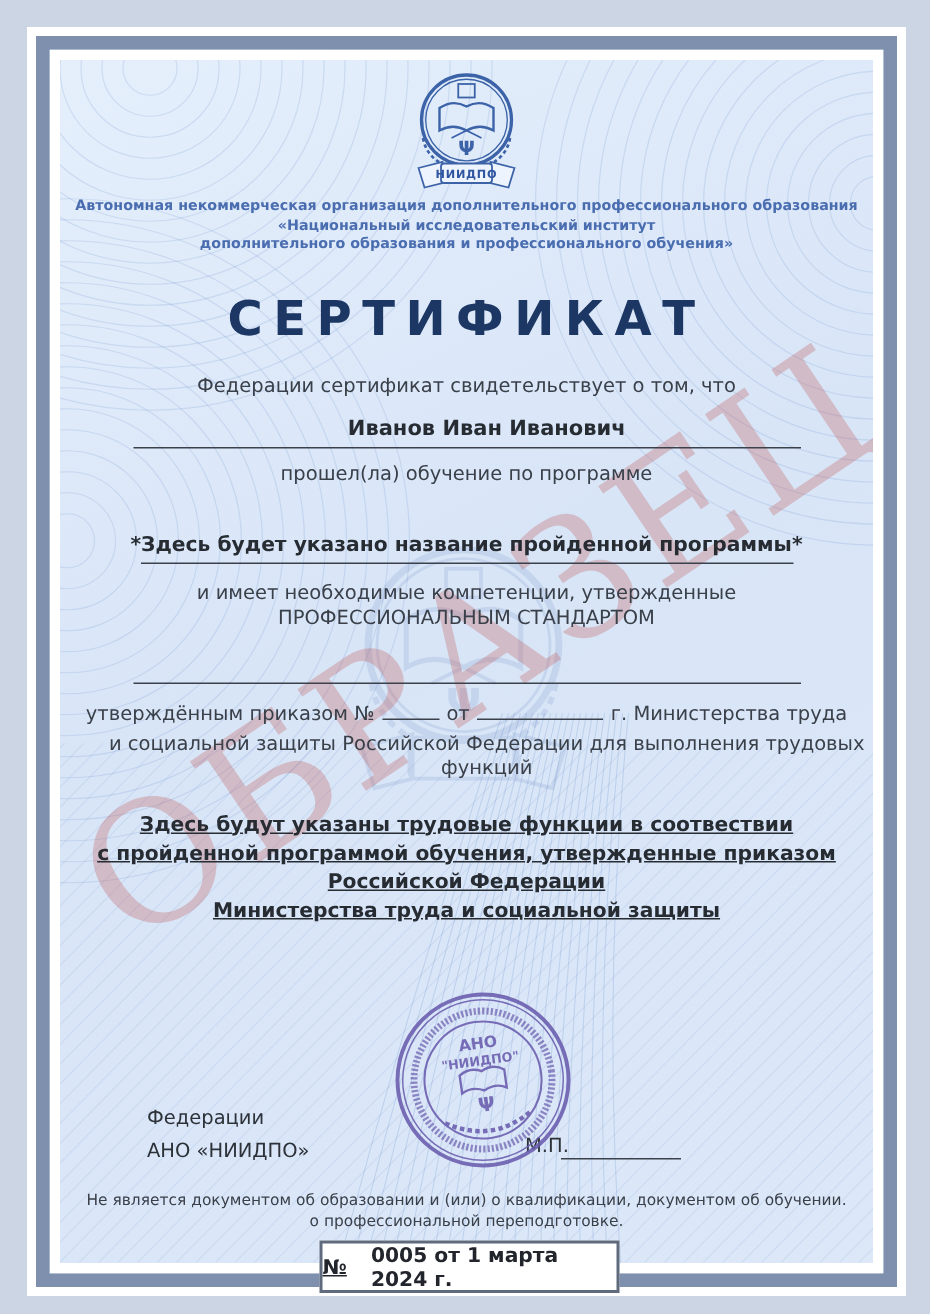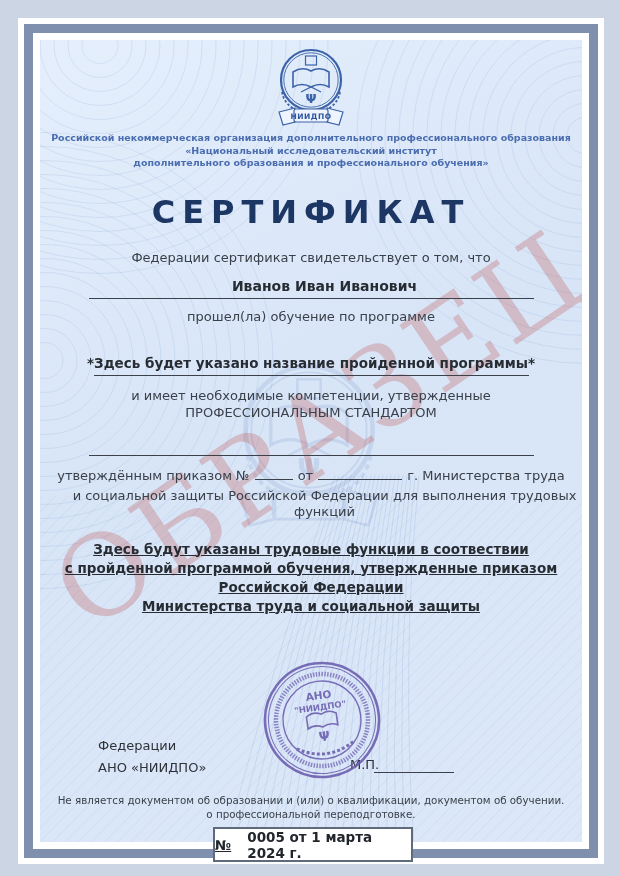--- a/index.html
+++ b/index.html
@@ -256,21 +256,21 @@
             <path d="M79,46 Q77,58 65,64" stroke-width="1.8" stroke-dasharray="2.4 2"></path>
             <path d="M18,66 L34,62 L34,76 L22,79 Z" fill="#eef4fd" stroke-width="1.2"></path>
             <path d="M82,66 L66,62 L66,76 L78,79 Z" fill="#eef4fd" stroke-width="1.2"></path>
             <rect x="33" y="63" width="34" height="13" rx="2" fill="#eef4fd" stroke-width="1.2"></rect>
           </g>
           <text x="50" y="57" font-size="13" font-weight="bold" fill="#3c63a8" text-anchor="middle">Ψ</text>
           <text x="50" y="72.8" font-size="7.5" font-weight="bold" letter-spacing="0.5" fill="#2f55a0" text-anchor="middle">НИИДПО</text>
         </svg>
 
         <div class="org">
-          <div>Российской некоммерческая организация дополнительного профессионального образования</div>
+          <div>Автономная некоммерческая организация дополнительного профессионального образования</div>
           <div>«Национальный исследовательский институт</div>
           <div>дополнительного образования и профессионального обучения»</div>
         </div>
 
         <div class="title">СЕРТИФИКАТ</div>
 
         <div class="t13 intro">Федерации сертификат свидетельствует о том, что</div>
 
         <div class="name">Иванов Иван Иванович</div>
         <div class="rule r1"></div>

